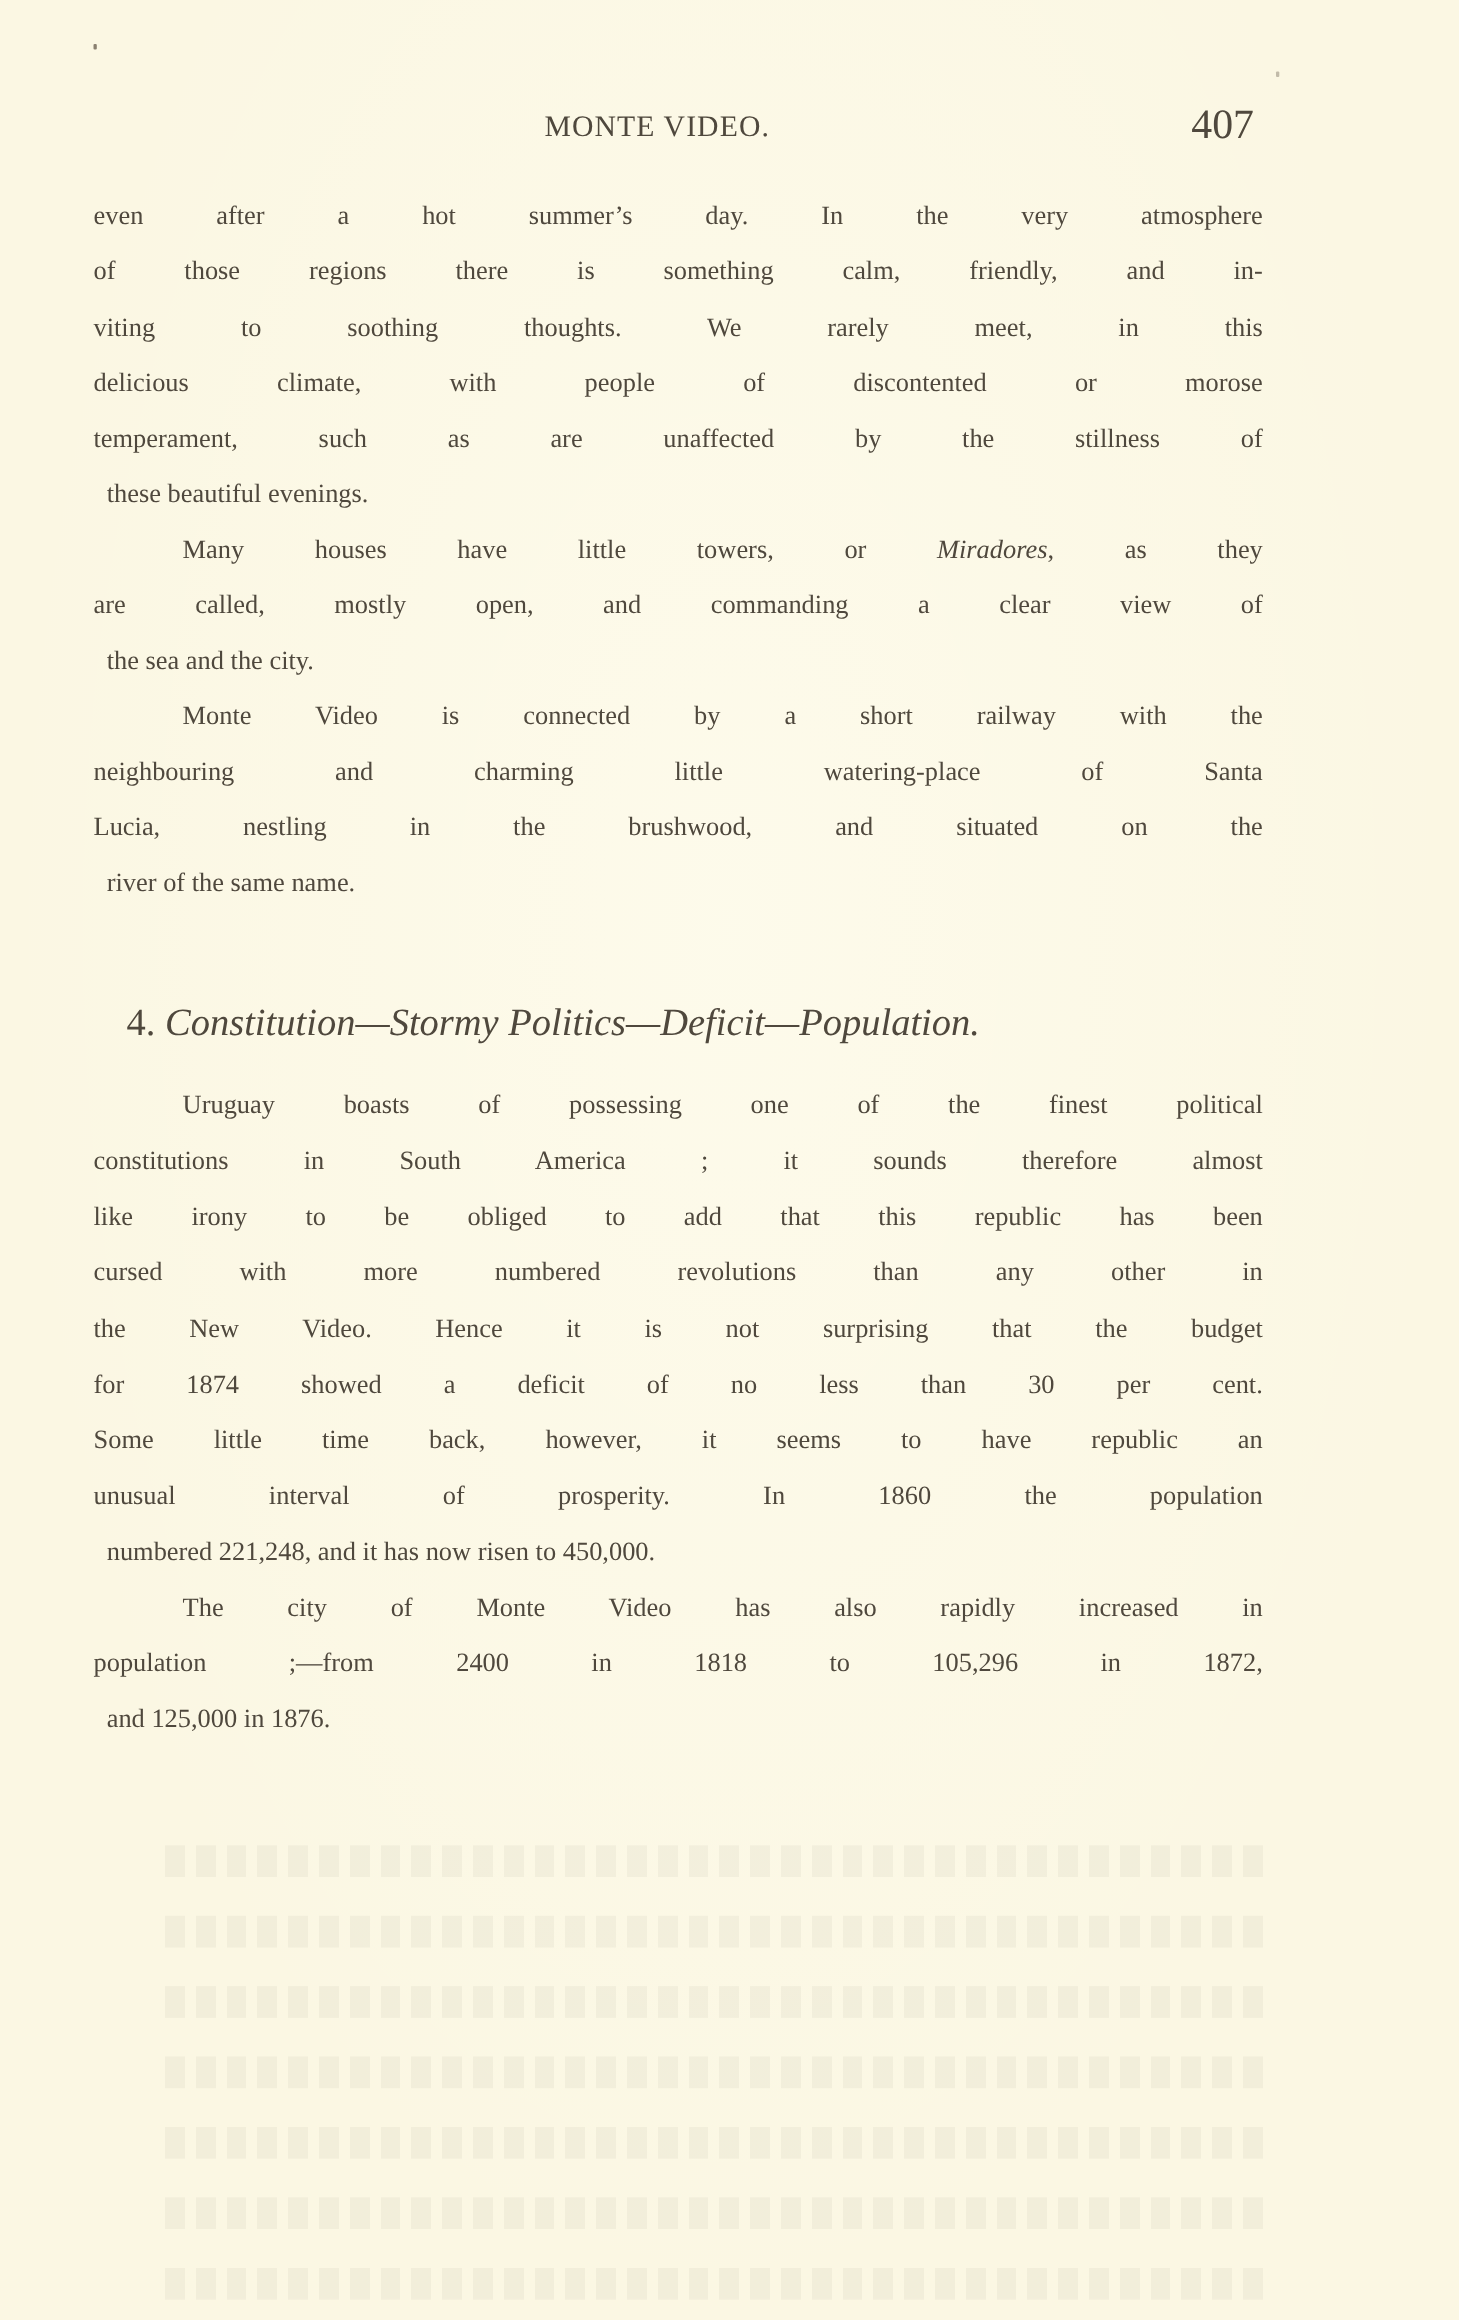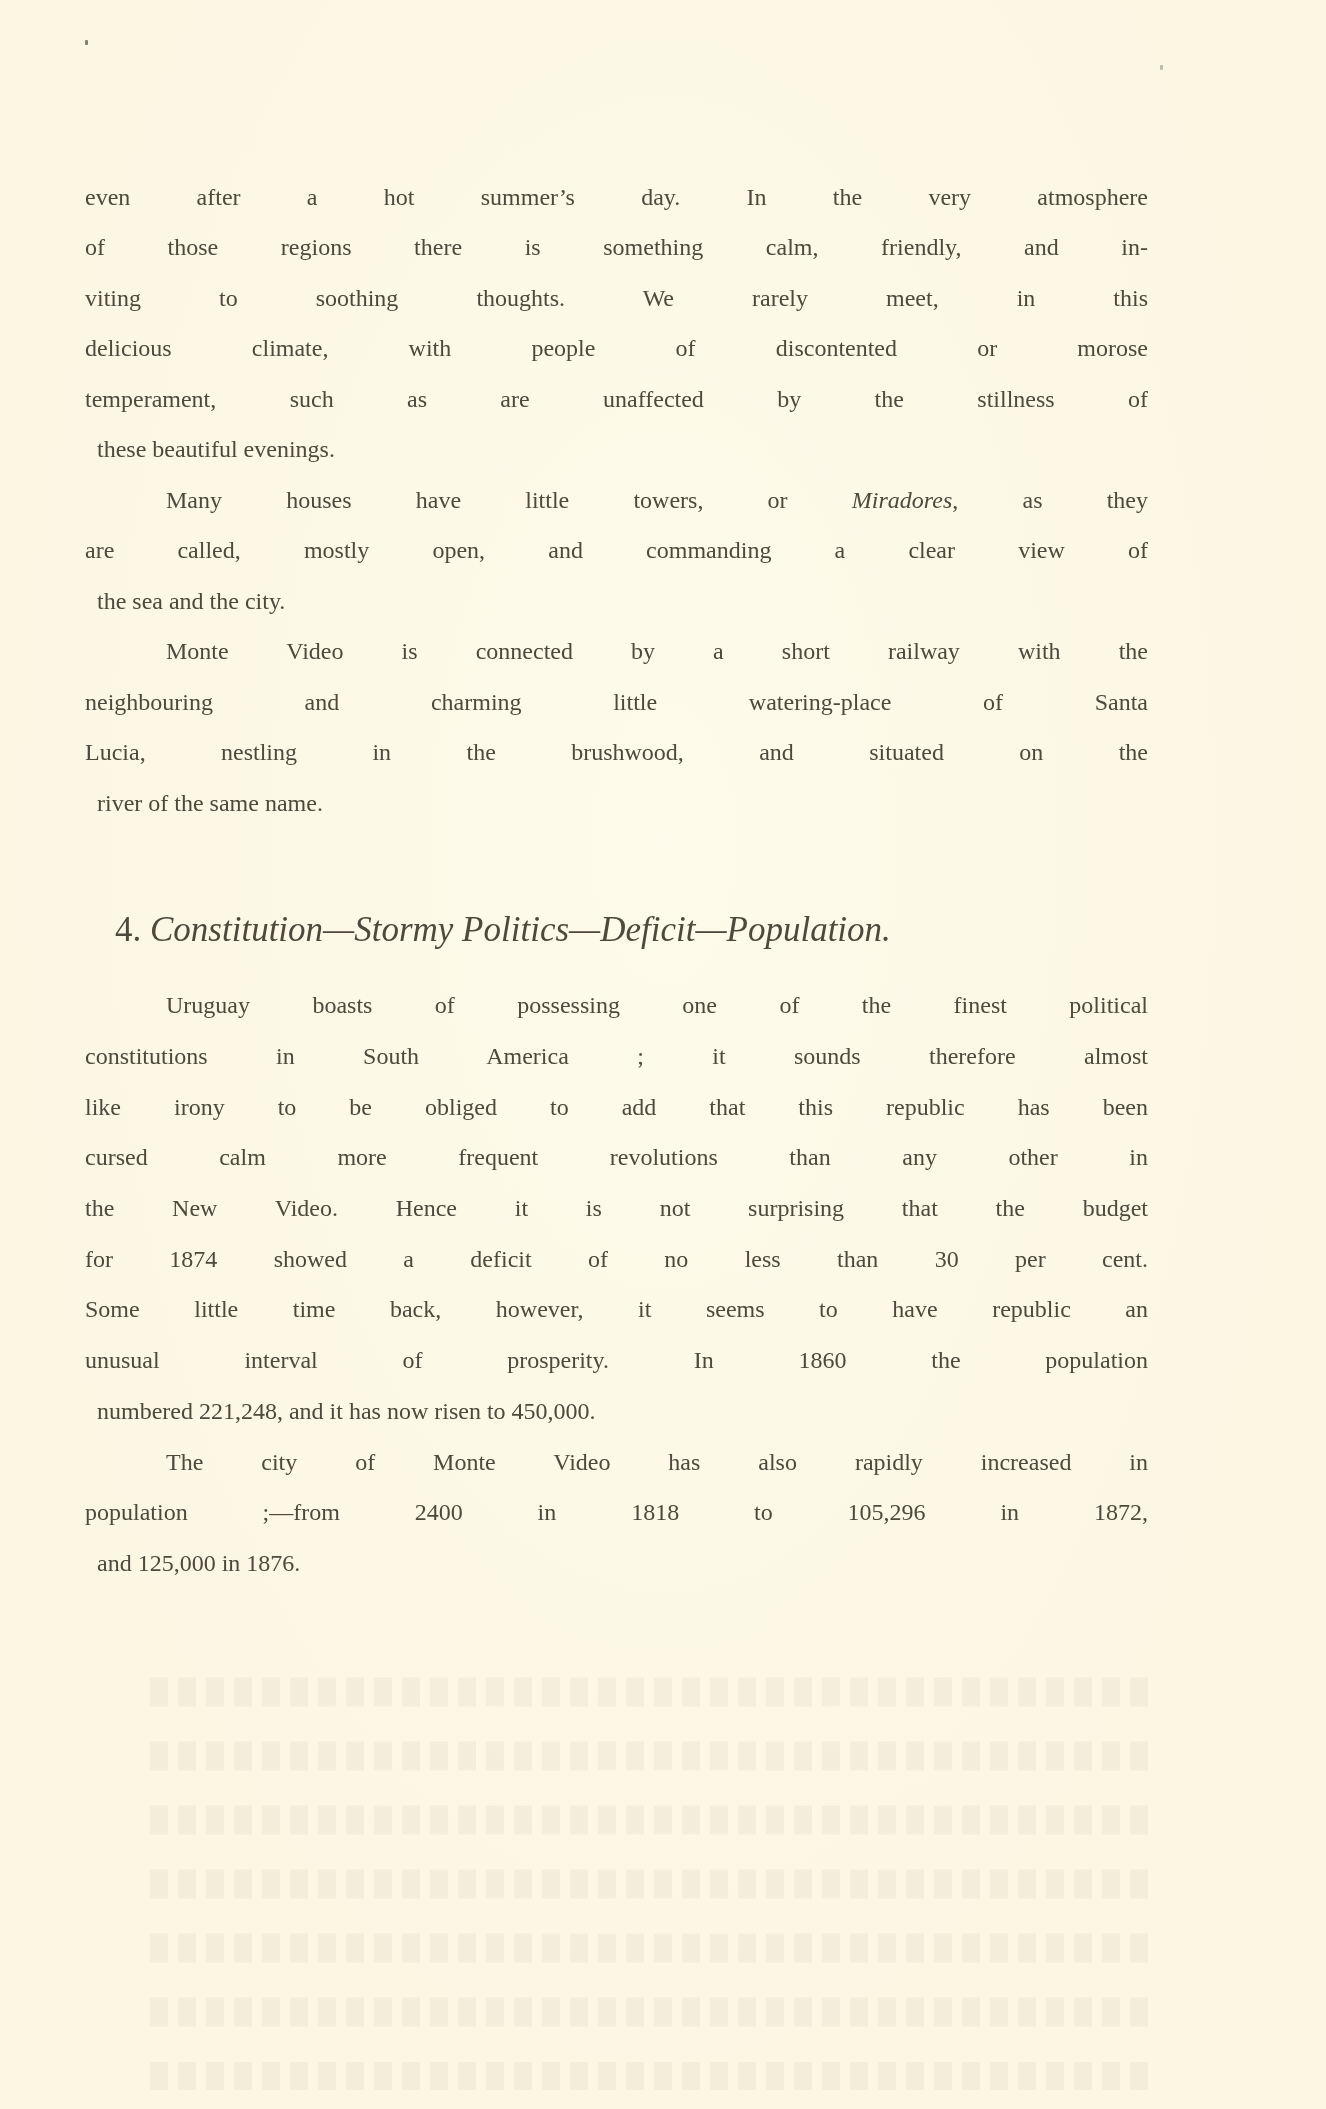--- a/index.html
+++ b/index.html
@@ -97,20 +97,24 @@
     width: 3px; height: 5px;
     background: #8a8070;
     border-radius: 1px;
   }
 </style>
 </head>
 <body>
 
 <div class="page">
 
+  <div class="running-head">
+    <span class="running-title">MONTE VIDEO.</span>
+    <span class="page-number">407</span>
+  </div>
 
   <div>
     <div class="line" style="top:172px">even after a hot summer’s day.  In the very atmosphere</div>
     <div class="line" style="top:222px">of those regions there is something calm, friendly, and in-</div>
     <div class="line" style="top:273px">viting to soothing thoughts.  We rarely meet, in this</div>
     <div class="line" style="top:323px">delicious climate, with people of discontented or morose</div>
     <div class="line" style="top:374px">temperament, such as are unaffected by the stillness of</div>
     <div class="line last" style="top:424px">these beautiful evenings.</div>
   </div>
 
@@ -129,21 +133,21 @@
 
   <div class="heading" style="top:905px">
     <span>4.</span>
     <span class="it">Constitution—Stormy Politics—Deficit—Population.</span>
   </div>
 
   <div>
     <div class="line indent" style="top:980px">Uruguay boasts of possessing one of the finest political</div>
     <div class="line" style="top:1031px">constitutions in South America ; it sounds therefore almost</div>
     <div class="line" style="top:1082px">like irony to be obliged to add that this republic has been</div>
-    <div class="line" style="top:1132px">cursed calm more frequent revolutions than any other in</div>
+    <div class="line" style="top:1132px">cursed with more numbered revolutions than any other in</div>
     <div class="line" style="top:1183px">the New Video.  Hence it is not surprising that the budget</div>
     <div class="line" style="top:1234px">for 1874 showed a deficit of no less than 30 per cent.</div>
     <div class="line" style="top:1284px">Some little time back, however, it seems to have republic an</div>
     <div class="line" style="top:1335px">unusual interval of prosperity.  In 1860 the population</div>
     <div class="line last" style="top:1386px">numbered 221,248, and it has now risen to 450,000.</div>
   </div>
 
   <div>
     <div class="line indent" style="top:1437px">The city of Monte Video has also rapidly increased in</div>
     <div class="line" style="top:1487px">population ;—from 2400 in 1818 to 105,296 in 1872,</div>

